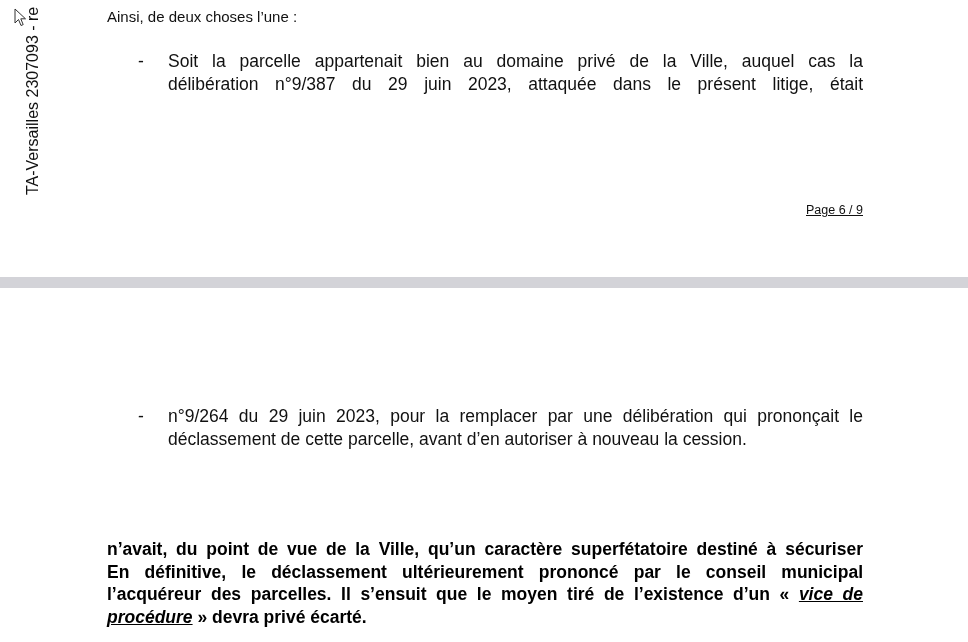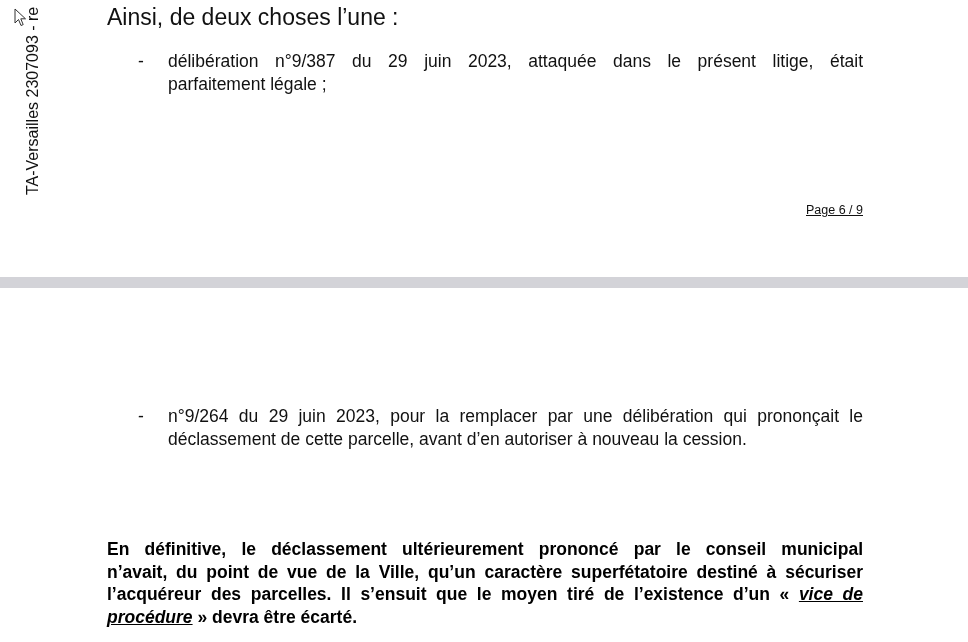--- a/index.html
+++ b/index.html
@@ -40,21 +40,21 @@
     }
     .cursor {
       position: absolute;
       left: 14px;
       top: 8px;
       width: 14px;
       height: 20px;
     }
     .text {
       position: absolute;
-      font-size: 23px;
+      font-size: 15px;
       line-height: 22.5px;
       color: #111111;
     }
     .p-intro {
       left: 107px;
       top: 6px;
     }
     .bullet {
       position: absolute;
       left: 138px;
@@ -120,34 +120,34 @@
   <div class="stamp">TA-Versailles 2307093 - re</div>
 
   <svg class="cursor" viewBox="0 0 14 20" xmlns="http://www.w3.org/2000/svg">
     <path d="M1 1 L1 15 L4.5 11.5 L7 17.5 L9.2 16.6 L6.8 10.8 L11.5 10.8 Z" fill="#ffffff" stroke="#333333" stroke-width="1"></path>
   </svg>
 
   <div class="text p-intro">Ainsi, de deux choses l’une :</div>
 
   <div class="bullet b1">-</div>
   <div class="bullet-body b1">
+    <span class="justify-line">Soit la parcelle appartenait bien au domaine privé de la Ville, auquel cas la</span>
     <span class="justify-line">délibération n°9/387 du 29 juin 2023, attaquée dans le présent litige, était</span>
-    <span class="last-line">parfaitement légale ;</span>
   </div>
 
   <div class="footer-right">Page 6 / 9</div>
 
   <div class="page-gap"></div>
 
   <div class="bullet b2">-</div>
   <div class="bullet-body b2">
     <span class="justify-line">n°9/264 du 29 juin 2023, pour la remplacer par une délibération qui prononçait le</span>
     <span class="last-line">déclassement de cette parcelle, avant d’en autoriser à nouveau la cession.</span>
   </div>
 
   <div class="conclusion">
+    <span class="justify-line">n’avait, du point de vue de la Ville, qu’un caractère superfétatoire destiné à sécuriser</span>
     <span class="justify-line">En définitive, le déclassement ultérieurement prononcé par le conseil municipal</span>
-    <span class="justify-line">n’avait, du point de vue de la Ville, qu’un caractère superfétatoire destiné à sécuriser</span>
     <span class="justify-line"><span>l’acquéreur des parcelles. Il s’ensuit que le moyen tiré de l’existence d’un « </span><i>vice de</i></span>
-    <span class="last-line"><i>procédure</i><span> » devra être écarté.</span></span>
+    <span class="last-line"><i>procédure</i><span> » devra privé écarté.</span></span>
   </div>
 
 </div>
 
 </body></html>

